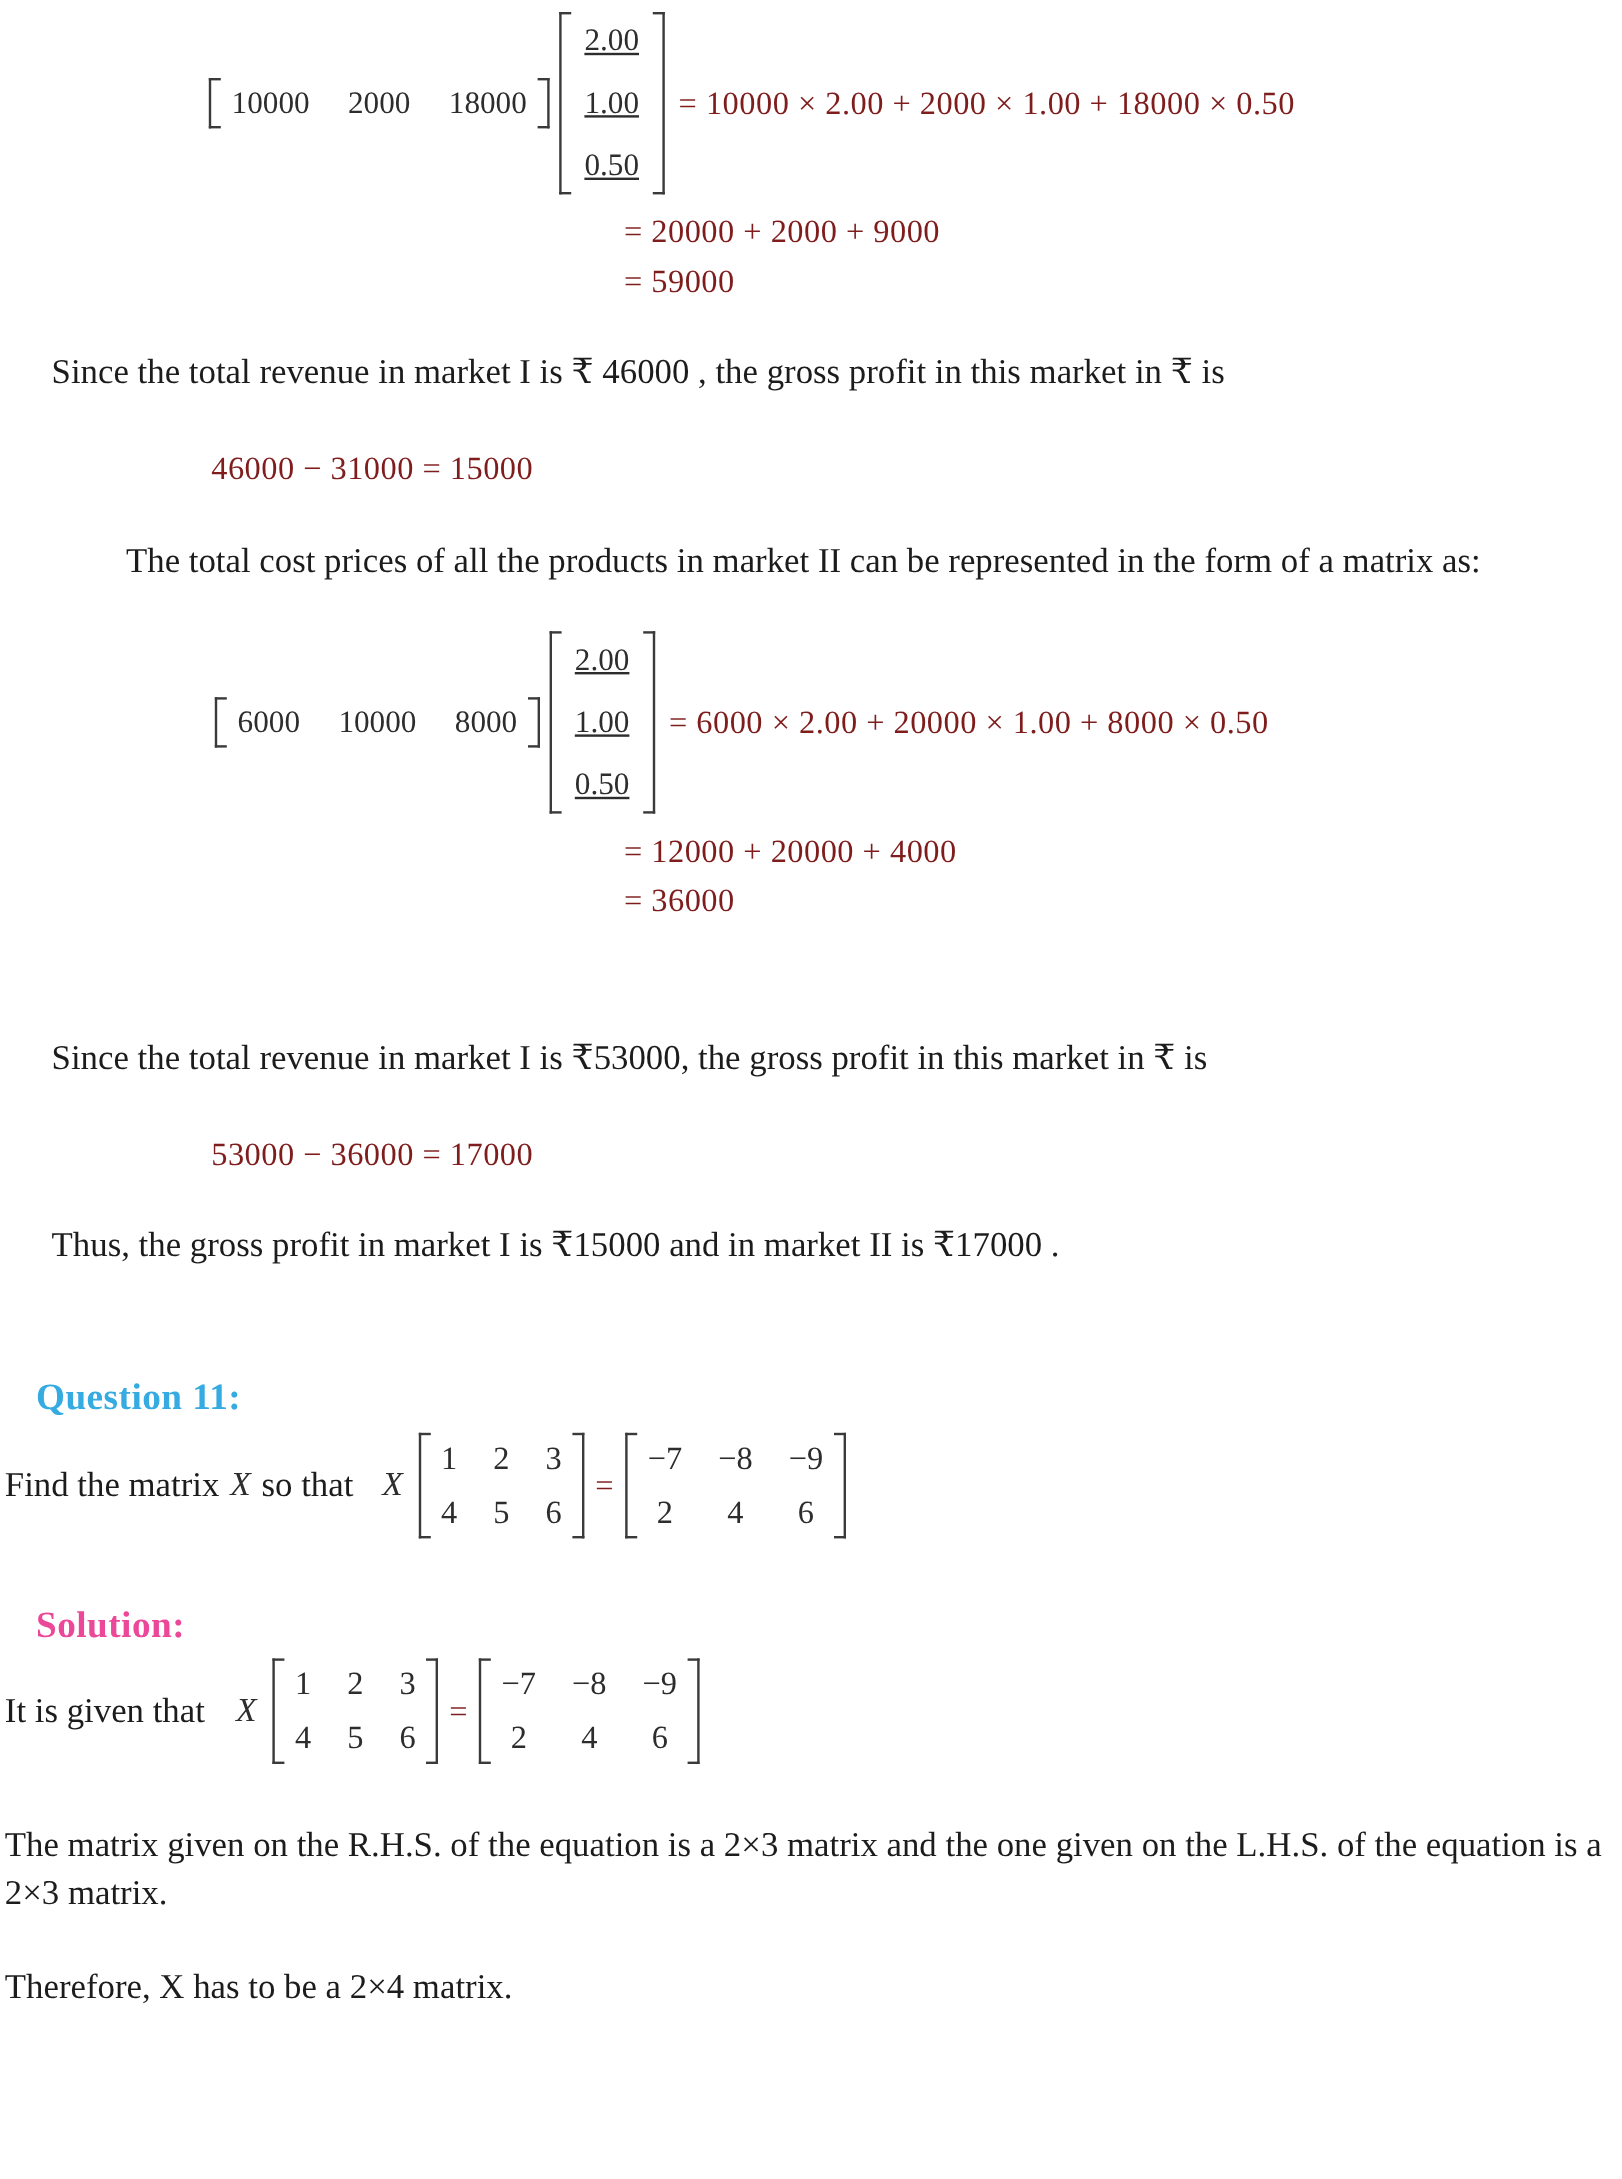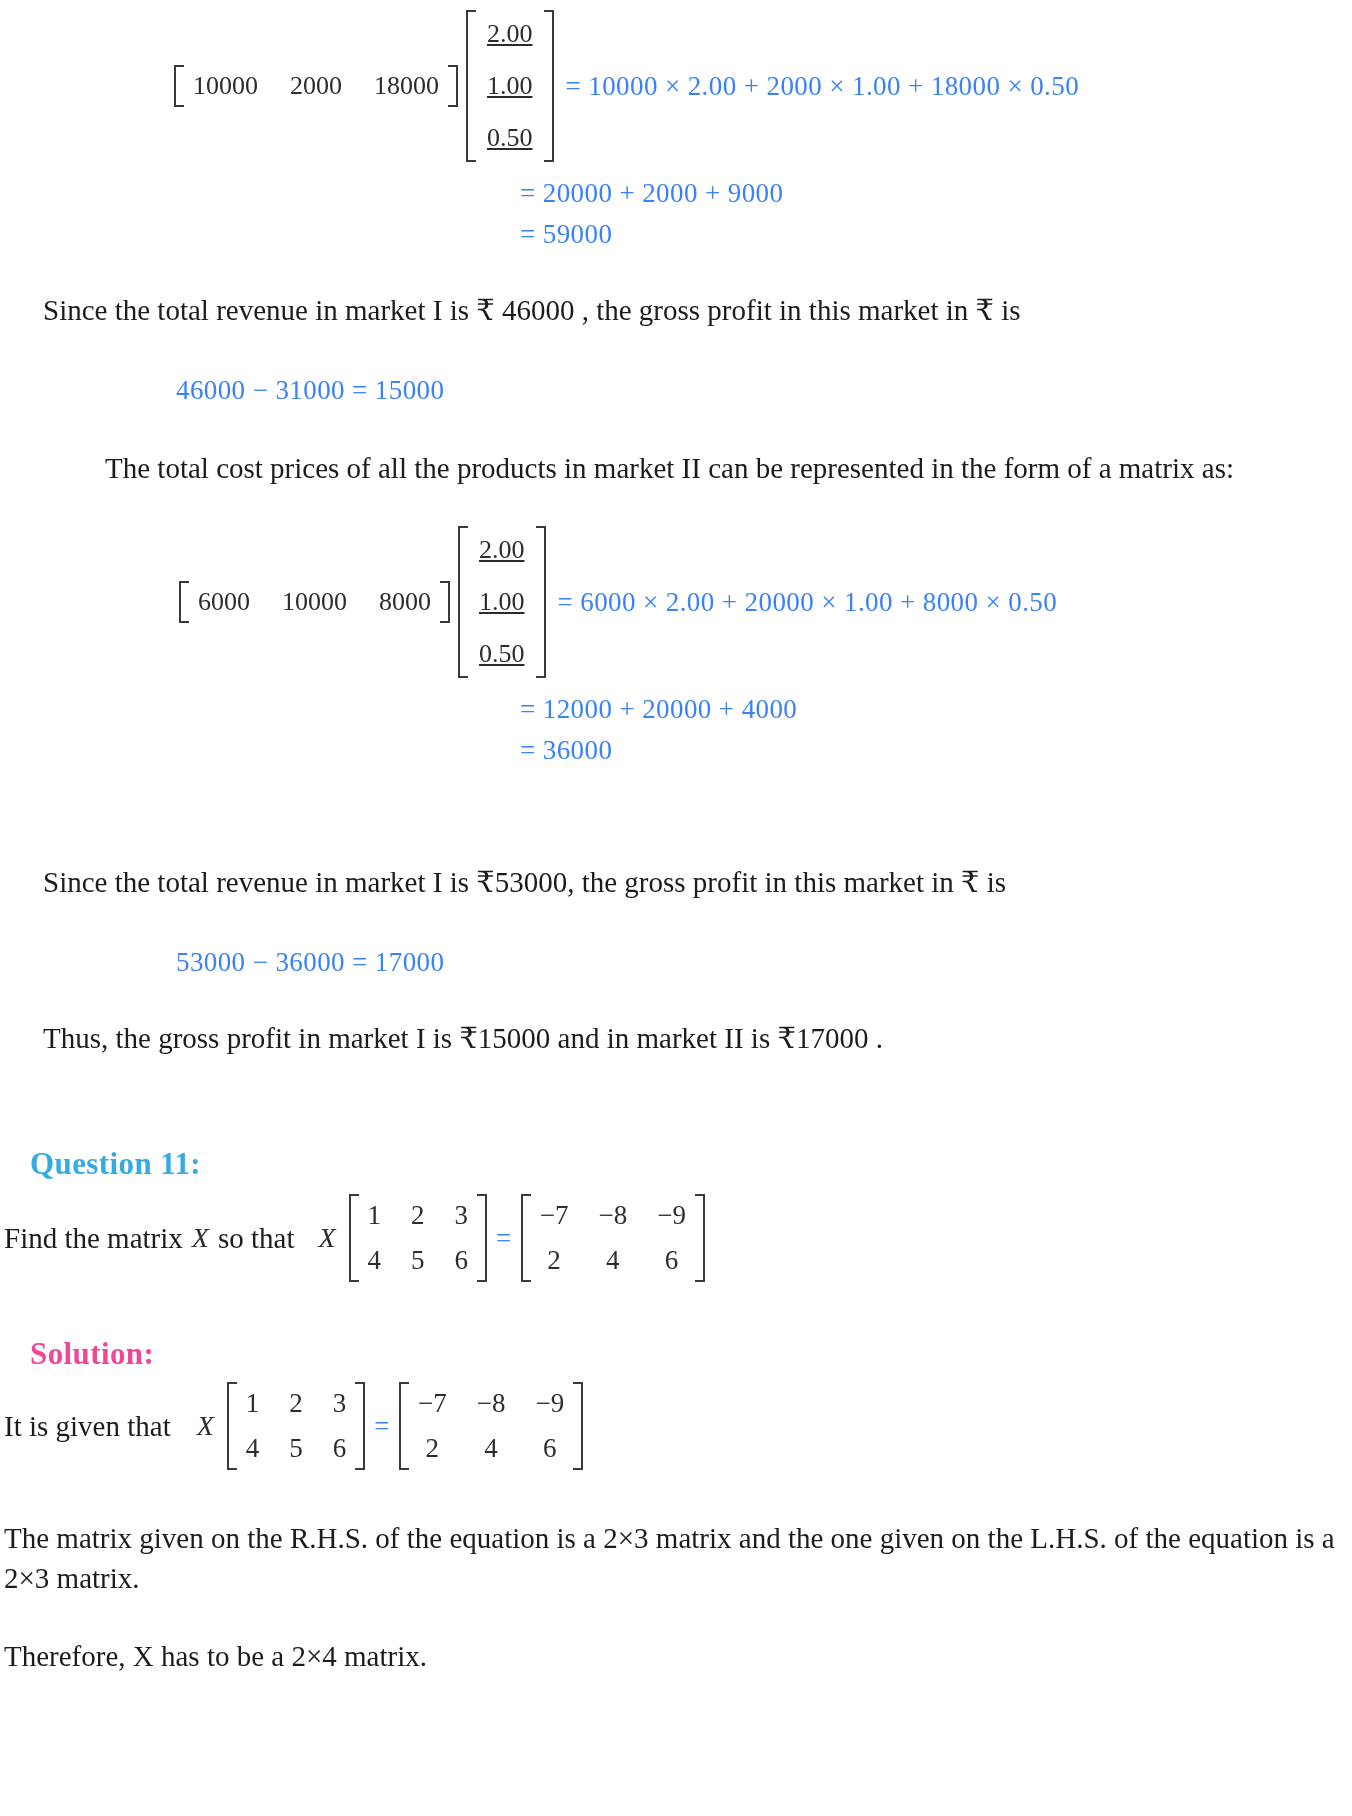--- a/index.html
+++ b/index.html
@@ -8,21 +8,21 @@
     width:1352px; height:1816px; overflow:hidden; position:relative;
     font-family:"Liberation Serif","DejaVu Serif",serif;
     color:#1c1c1c;
     padding-top:10px;
   }
   .para { font-size:29px; line-height:1.38; color:#1c1c1c; }
   .indent { padding-left:43px; padding-right:56px; }
   .flush  { padding-left:4px;  padding-right:10px; }
   .eqline {
     font-family:"Liberation Serif","DejaVu Serif",serif;
-    font-size:27px; color:#3b82f6; letter-spacing:0.4px;
+    font-size:27px; color:#7f1d1d; letter-spacing:0.4px;
   }
   .mxeq { display:flex; align-items:center; }
   .mx   { display:inline-flex; align-items:center; margin:0 4px; }
   .br   { align-self:stretch; width:10px; border:2px solid #3a3a3c; }
   .br.l { border-right:none; }
   .br.r { border-left:none; }
   .cells {
     display:grid; padding:6px 9px; font-size:26px; color:#2d2d2d;
     text-align:center; align-items:center;
   }

